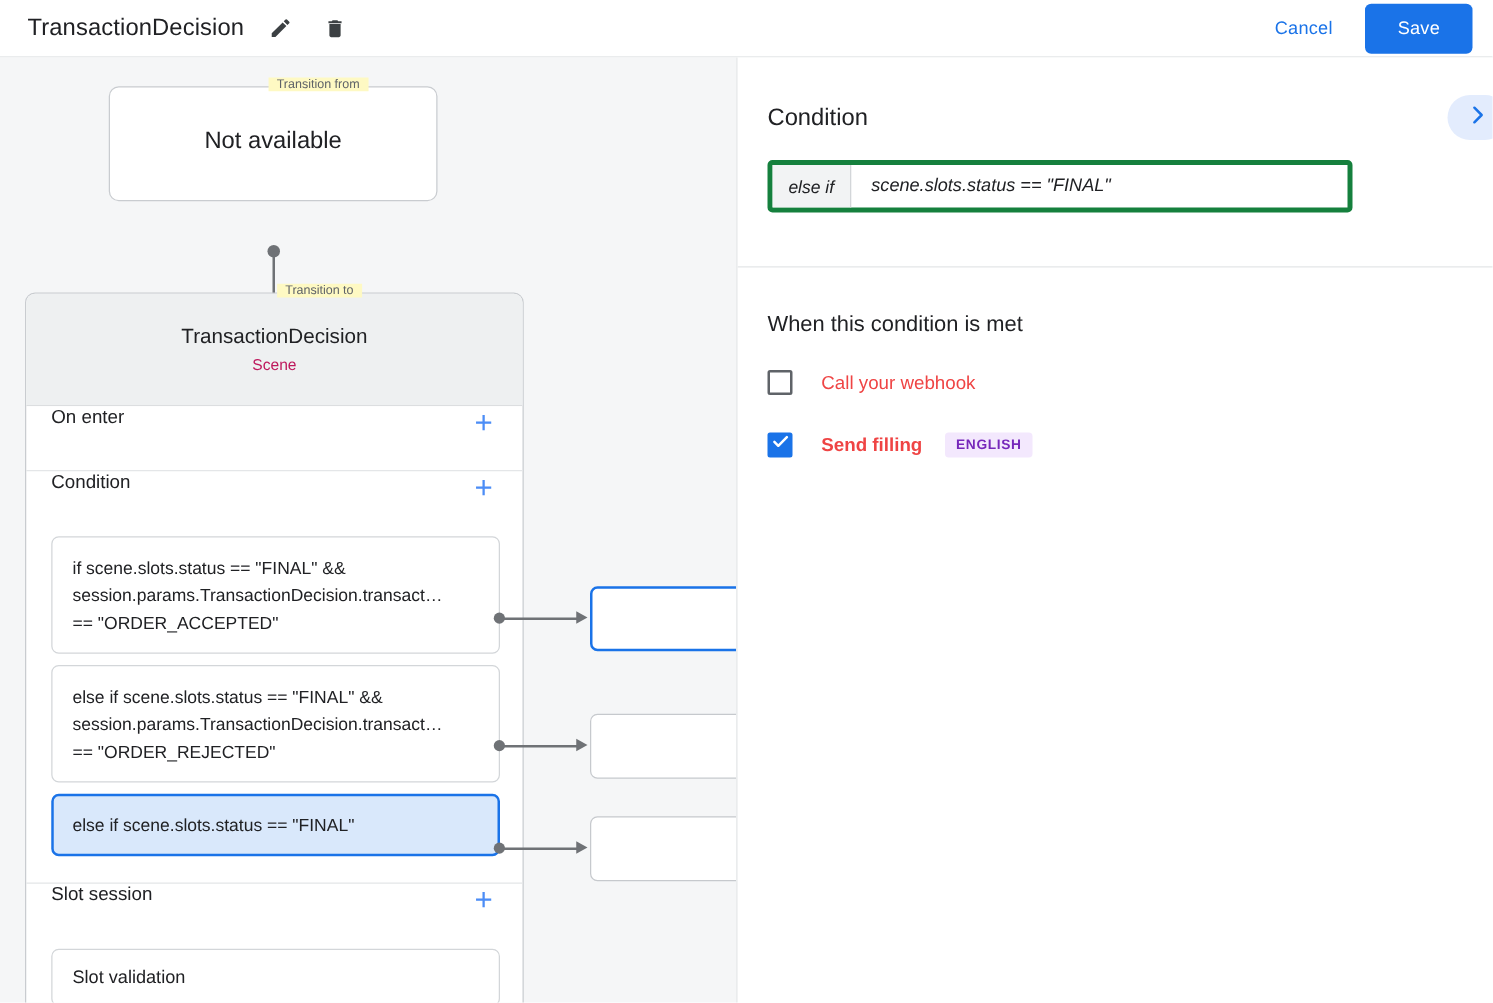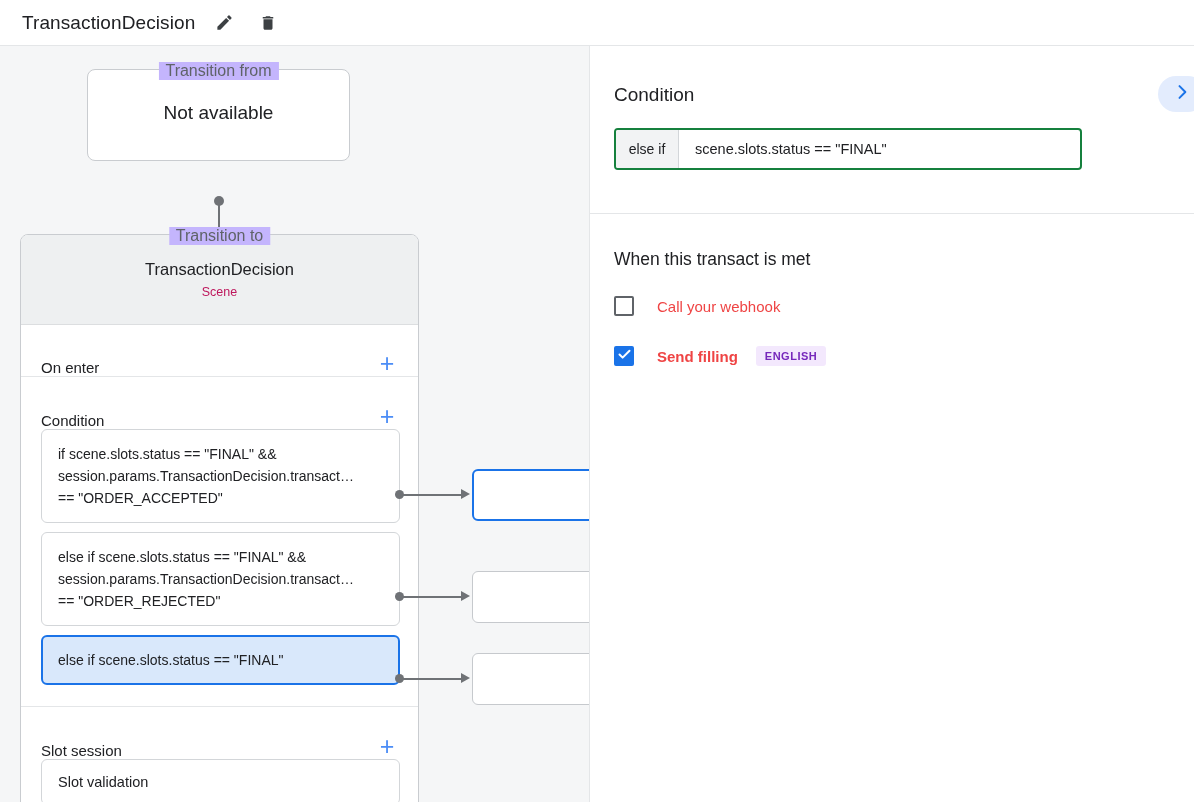--- a/index.html
+++ b/index.html
@@ -77,25 +77,26 @@
   
   .fs-card {
     position: absolute;
     border: 1px solid #c9ccd0;
     border-radius: 8px;
     background: #ffffff;
   }
   .fs-legend {
     position: absolute;
     top: -8px;
-    background: #c4b5fd;
+    background: #fef9c3;
     padding: 0 7px;
-    font-size: 16px;
+    font-size: 10px;
     color: #5f6368;
     white-space: nowrap;
+    margin-left: 36px;
   }
   #transition-from {
     left: 87px; top: 23px;
     width: 263px; height: 92px;
   }
   #transition-from .fs-legend { left: 50%; transform: translateX(-50%); }
   #transition-from-value {
     position: absolute;
     left: 0; right: 0; top: 32px;
     text-align: center;
@@ -147,21 +148,21 @@
     flex-direction: column;
     align-items: center;
     justify-content: center;
   }
   #scene-name { font-size: 16.5px; color: #202124; }
   #scene-subtitle { font-size: 12.5px; color: #be185d; margin-top: 6px; }
 
   .sect-row {
     height: 52px;
     display: flex;
-    align-items: flex-end;
+    align-items: flex-start;
     padding: 0 18px 0 20px;
     border-bottom: 1px solid #e4e6e8;
   }
   .sect-row.noborder { border-bottom: none; }
   .sect-title { font-size: 15px; color: #202124; }
   .plus-btn {
     margin-left: auto;
     width: 26px; height: 26px;
     display: flex; align-items: center; justify-content: center;
     cursor: pointer;
@@ -256,24 +257,25 @@
     border-radius: 18px;
     display: flex; align-items: center; justify-content: center;
     cursor: pointer;
   }
 
   #cond-input-row {
     position: absolute;
     left: 24px; top: 82px;
     width: 468px; height: 42px;
     display: flex;
-    border: 2px solid #15803d;
+    border: 4px solid #15803d;
     border-radius: 4px;
     overflow: hidden;
     background: #fff;
+    font-style: italic;
   }
   #cond-prefix {
     width: 63px;
     background: #f2f3f4;
     border-right: 1px solid #d3d6d9;
     display: flex; align-items: center; justify-content: center;
     font-size: 14px;
     color: #202124;
   }
   #cond-value {
@@ -347,20 +349,24 @@
   </div>
 
   <div class="hdr-icon-btn">
     <span>
       <svg width="18" height="18" viewBox="0 0 24 24" fill="#3c4043">
         <path d="M6 19c0 1.1.9 2 2 2h8c1.1 0 2-.9 2-2V7H6v12zM19 4h-3.5l-1-1h-5l-1 1H5v2h14V4z"></path>
       </svg>
     </span>
   </div>
 
+  <div id="topbar-right">
+    <button id="cancel-btn">Cancel</button>
+    <button id="save-btn">Save</button>
+  </div>
 </div>
 
 <div id="canvas">
 
   <div class="fs-card" id="transition-from">
     <div class="fs-legend">Transition from</div>
     <div id="transition-from-value">Not available</div>
   </div>
 
   <div id="connector-dot"></div>
@@ -438,21 +444,21 @@
     </span>
   </div>
 
   <div id="cond-input-row">
     <div id="cond-prefix">else if</div>
     <div id="cond-value">scene.slots.status == "FINAL"</div>
   </div>
 
   <div id="panel-divider"></div>
 
-  <div id="when-title">When this transact is met</div>
+  <div id="when-title">When this condition is met</div>
 
   <div class="chk-row" style="top:250px">
     <span class="chk-box"></span>
     <span class="chk-label">Call your webhook</span>
   </div>
 
   <div class="chk-row" style="top:300px">
     <span class="chk-box checked">
       <span>
         <svg width="15" height="15" viewBox="0 0 24 24" fill="none" stroke="#ffffff" stroke-width="3.2" stroke-linecap="round" stroke-linejoin="round">

